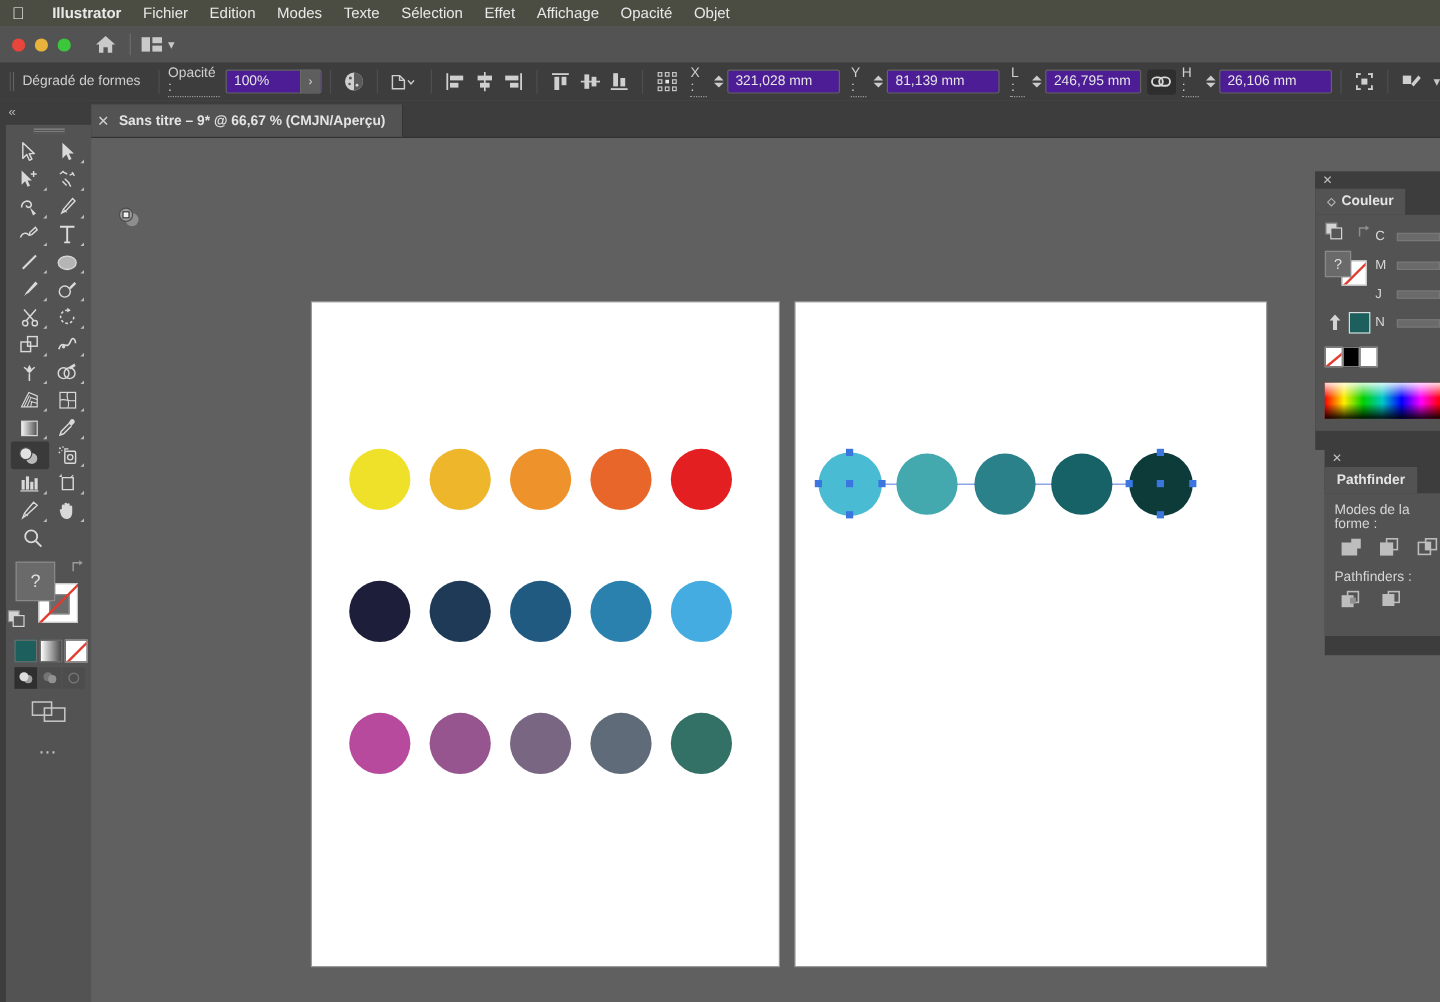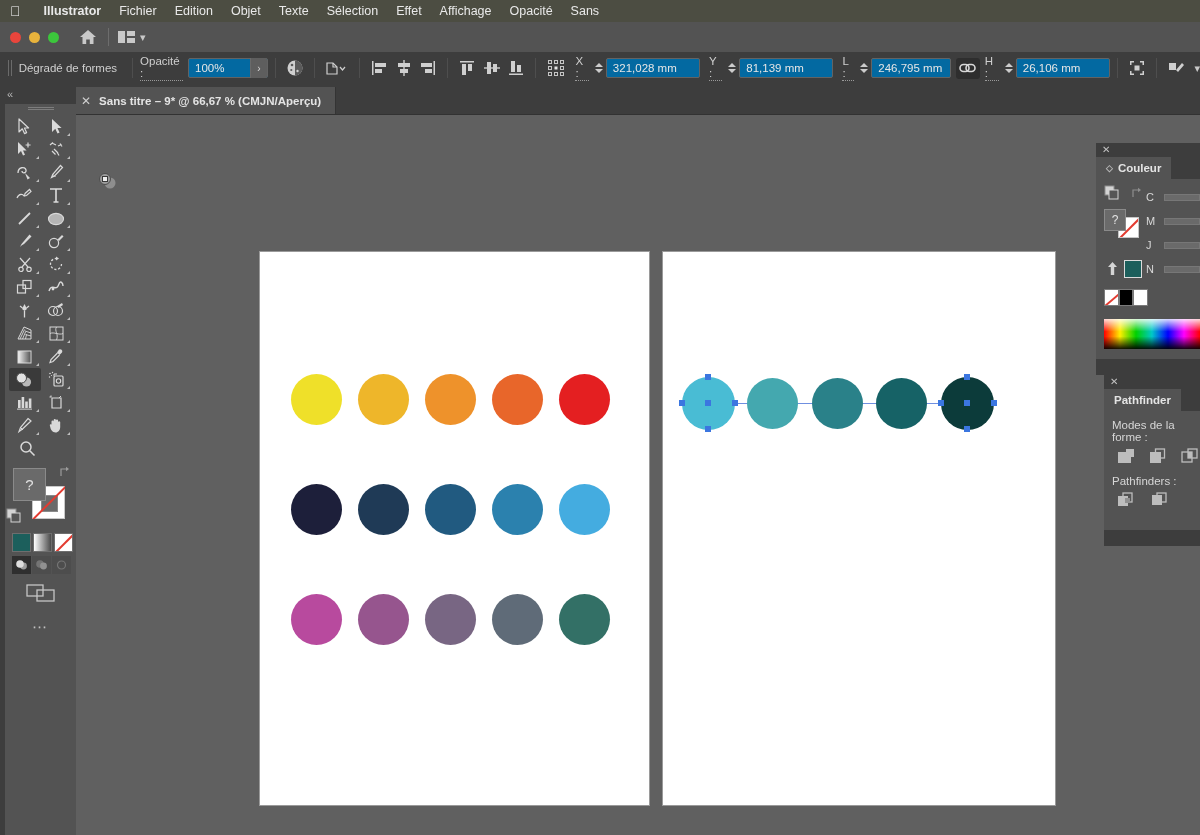--- a/index.html
+++ b/index.html
@@ -53,21 +53,21 @@
   }
   .grip { width: 5px; height: 16px; margin: 0 6px 0 8px;
     background-image: repeating-linear-gradient(to right,#777 0 1px, transparent 1px 3px);
     background-size: 3px 100%;
     background-repeat: repeat-x; opacity:.8;
   }
   .label-static { white-space: nowrap; margin-right: 8px; }
   .vsep { width: 1px; height: 20px; background: #4e4e4e; margin: 0 7px; }
   .dotted-lbl { border-bottom: 1px dotted #9a9a9a; padding-bottom: 1px; margin-right: 5px; }
   .field {
-    background: #0369a1; border: 1px solid #636363; border-radius: 2px;
+    background: #4c1d95; border: 1px solid #636363; border-radius: 2px;
     height: 20px; display: flex; align-items: center;
     padding: 0 6px; color: #e6e6e6; font-size: 11.5px; white-space: nowrap;
   }
   .field.opacity { width: 85px; }
   .fld-arrow {
     width: 17px; height: 20px; background: #5e5e5e; border-left:1px solid #6a6a6a;
     display:flex; align-items:center; justify-content:center; color:#d8d8d8; font-size:10px;
     border-radius: 0 2px 2px 0;
   }
   .spin { width: 11px; height: 18px; margin-right: 2px;
@@ -198,27 +198,27 @@
 </head>
 <body>
 
 <div id="app">
 
   <div class="macbar">
     <span class="apple-logo"></span>
     <span class="mi app-name">Illustrator</span>
     <span class="mi">Fichier</span>
     <span class="mi">Edition</span>
-    <span class="mi">Objet</span>
+    <span class="mi">Modes</span>
     <span class="mi">Texte</span>
     <span class="mi">Sélection</span>
     <span class="mi">Effet</span>
     <span class="mi">Affichage</span>
     <span class="mi">Opacité</span>
-    <span class="mi">Sans</span>
+    <span class="mi">Objet</span>
   </div>
 
   <div class="titlebar">
     <div class="traffic">
       <span class="dot red"></span>
       <span class="dot yellow"></span>
       <span class="dot green"></span>
     </div>
     <span class="tb-home">
       <svg width="20" height="18" viewBox="0 0 20 18">

